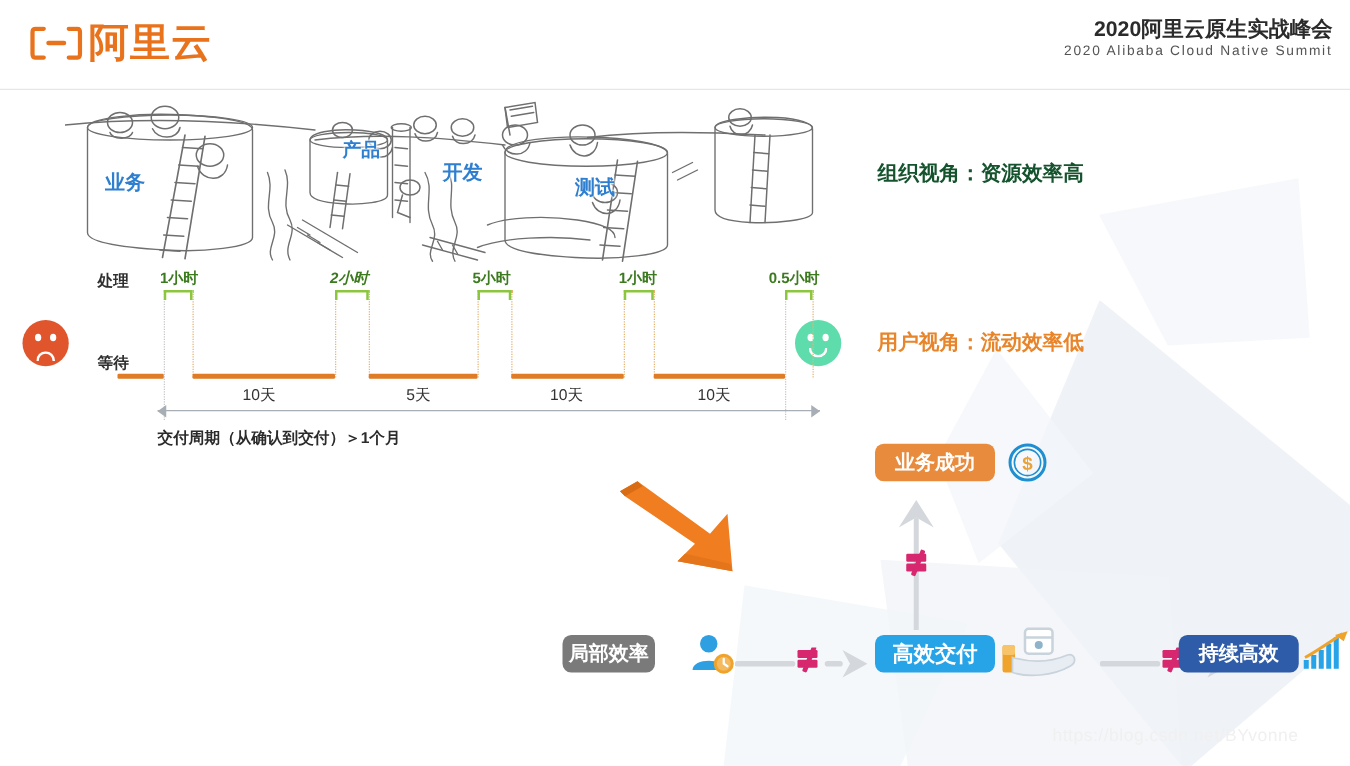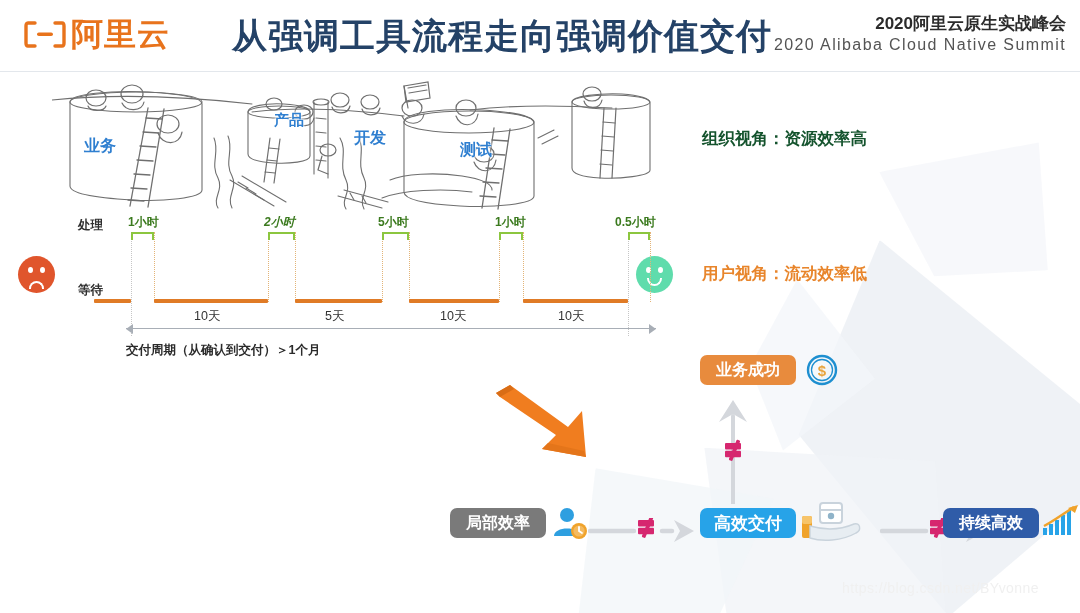--- a/index.html
+++ b/index.html
@@ -24,21 +24,21 @@
   .logo{ position:absolute; left:24px; top:18px; display:flex; align-items:center; gap:5px; }
   .logo svg{ display:block; }
   .logo-text{ font-size:32px; font-weight:700; color:#e8731c; letter-spacing:1px; line-height:1; }
   .slide-title{
     position:absolute; left:232px; top:13px; width:640px;
     font-size:35px; font-weight:700; color:#244267; letter-spacing:1px;
     white-space:nowrap;
   }
   .summit{ position:absolute; right:14px; top:14px; text-align:right; }
   .summit-cn{ font-size:17px; font-weight:700; color:#2b2b2b; letter-spacing:0px; line-height:1.15; }
-  .summit-en{ font-size:16px; color:#545454; letter-spacing:1.4px; line-height:1.4; }
+  .summit-en{ font-size:11px; color:#545454; letter-spacing:1.4px; line-height:1.4; }
   .hdr-rule{ position:absolute; left:0; top:71px; width:1080px; height:1px; background:#e3e7ec; }
 
   
   .illus{ position:absolute; left:52px; top:78px; width:600px; height:132px; z-index:4; }
   .illus svg{ display:block; }
   .silo-label{ position:absolute; font-weight:700; color:#2f7fd0; white-space:nowrap;
                text-shadow:0 0 3px #fff,0 0 3px #fff,0 0 2px #fff; }
   .lbl-ye{ left:32px; top:58px; font-size:16px; }
   .lbl-cp{ left:222px; top:33px; font-size:15px; }
   .lbl-kf{ left:302px; top:50px; font-size:16px; }
@@ -89,21 +89,21 @@
   .vp-org{ left:702px; top:128px; color:#14532d;font-family:Liberation Serif, serif; }
   .vp-user{ left:702px; top:263px; color:#e8852b; }
 
   
   .big-arrow{ position:absolute; left:490px; top:383px; width:110px; height:80px; z-index:5; }
 
   
   .flow{ position:absolute; left:0; top:340px; width:1080px; height:230px; z-index:6; }
   .chip{ position:absolute; display:flex; align-items:center; justify-content:center;
          border-radius:7px; color:#fff; font-weight:700; white-space:nowrap; }
-  .chip-local{ left:450px; top:168px; width:96px; height:30px; background:#7a7a7a; font-size:16px; }
+  .chip-local{ left:450px; top:168px; width:74px; height:30px; background:#7a7a7a; font-size:16px; }
   .chip-deliv{ left:700px; top:168px; width:96px; height:30px; background:#27a3e8; font-size:17px; }
   .chip-sustain{ left:943px; top:168px; width:96px; height:30px; background:#2f5ca8; font-size:16px; }
   .chip-success{ left:700px; top:15px; width:96px; height:30px; background:#e88b3d; font-size:16px; }
 
   .ico{ position:absolute; }
   .ico-userclock{ left:552px; top:166px; }
   .ico-hand{ left:800px; top:160px; }
   .ico-chart{ left:1042px; top:164px; }
   .ico-coin{ left:805px; top:13px; }
 
@@ -131,21 +131,20 @@
     <span>
       <svg width="42" height="27" viewBox="0 0 42 27">
         <path d="M11 2 H4 Q2 2 2 5 V22 Q2 25 4 25 H11" fill="none" stroke="#e8731c" stroke-width="3.4" stroke-linecap="round"></path>
         <path d="M31 2 H38 Q40 2 40 5 V22 Q40 25 38 25 H31" fill="none" stroke="#e8731c" stroke-width="3.4" stroke-linecap="round"></path>
         <rect x="13" y="11.5" width="16" height="3.6" rx="1.8" fill="#e8731c"></rect>
       </svg>
     </span>
     <span class="logo-text">阿里云</span>
   </div>
 
-  <div class="slide-title">从强调工具流程走向强调价值交付</div>
 
   <div class="summit">
     <div class="summit-cn">2020阿里云原生实战峰会</div>
     <div class="summit-en">2020 Alibaba Cloud Native Summit</div>
   </div>
   <div class="hdr-rule"></div>
 </div>
 
 <div class="illus">
   <svg width="600" height="132" viewBox="0 0 600 132">

